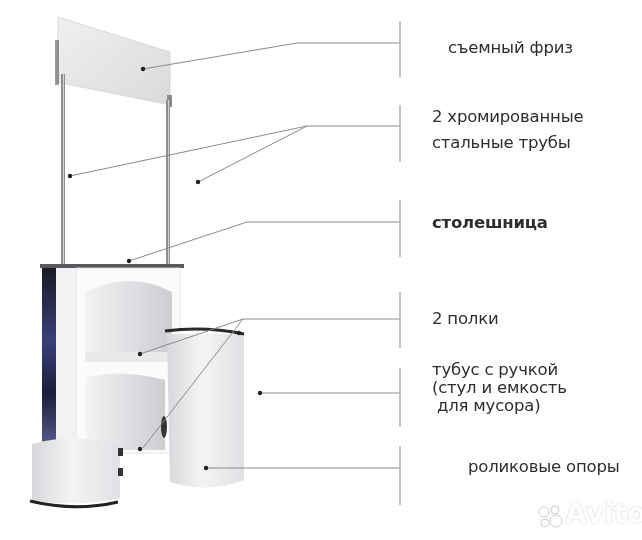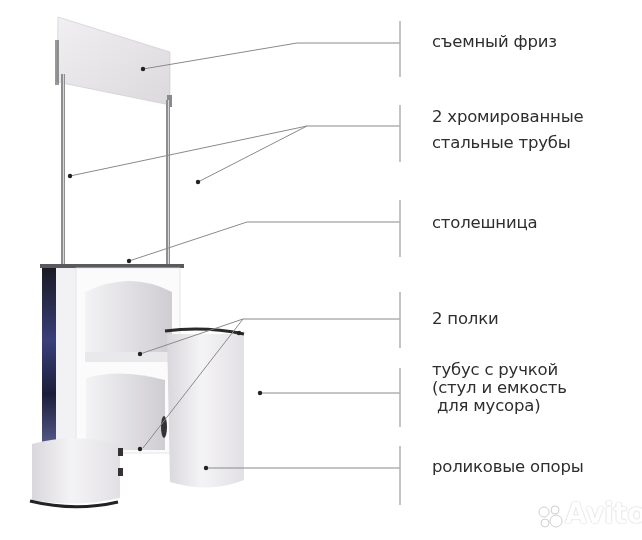--- a/index.html
+++ b/index.html
@@ -103,29 +103,29 @@
   <g stroke="#b0b0b0" stroke-width="1.5">
     <line x1="400" y1="21" x2="400" y2="77"></line>
     <line x1="400" y1="105" x2="400" y2="162"></line>
     <line x1="400" y1="200" x2="400" y2="257"></line>
     <line x1="400" y1="292" x2="400" y2="348"></line>
     <line x1="400" y1="368" x2="400" y2="427"></line>
     <line x1="400" y1="446" x2="400" y2="505"></line>
   </g>
 </svg>
 
-<div class="label" style="top:29px;">съемный фриз</div>
+<div class="label" style="top:35px;margin-left:16px;">съемный фриз</div>
 <div class="label" style="top:104px;">2 хромированные
 стальные трубы</div>
-<div class="label" style="top:210px;">столешница</div>
+<div class="label" style="top:210px;font-weight:bold;">столешница</div>
 <div class="label" style="top:306px;text-align:center;">2 полки</div>
 <div class="label" style="top:361px; line-height:18px;">тубус с ручкой
 (стул и емкость
  для мусора)</div>
-<div class="label" style="top:454px;">роликовые опоры</div>
+<div class="label" style="top:454px;margin-left:36px;">роликовые опоры</div>
 
 <svg class="wm-dots" viewBox="0 0 30 26">
   <circle cx="8" cy="8" r="5" fill="#fff" stroke="#cfcfcf" stroke-width="1"></circle>
   <circle cx="19" cy="6" r="4" fill="#fff" stroke="#cfcfcf" stroke-width="1"></circle>
   <circle cx="9" cy="19" r="4" fill="#fff" stroke="#cfcfcf" stroke-width="1"></circle>
   <circle cx="20" cy="17" r="6" fill="#fff" stroke="#cfcfcf" stroke-width="1"></circle>
 </svg>
 <div class="wm" style="left:565px;">Avito</div>
 
 </body></html>

